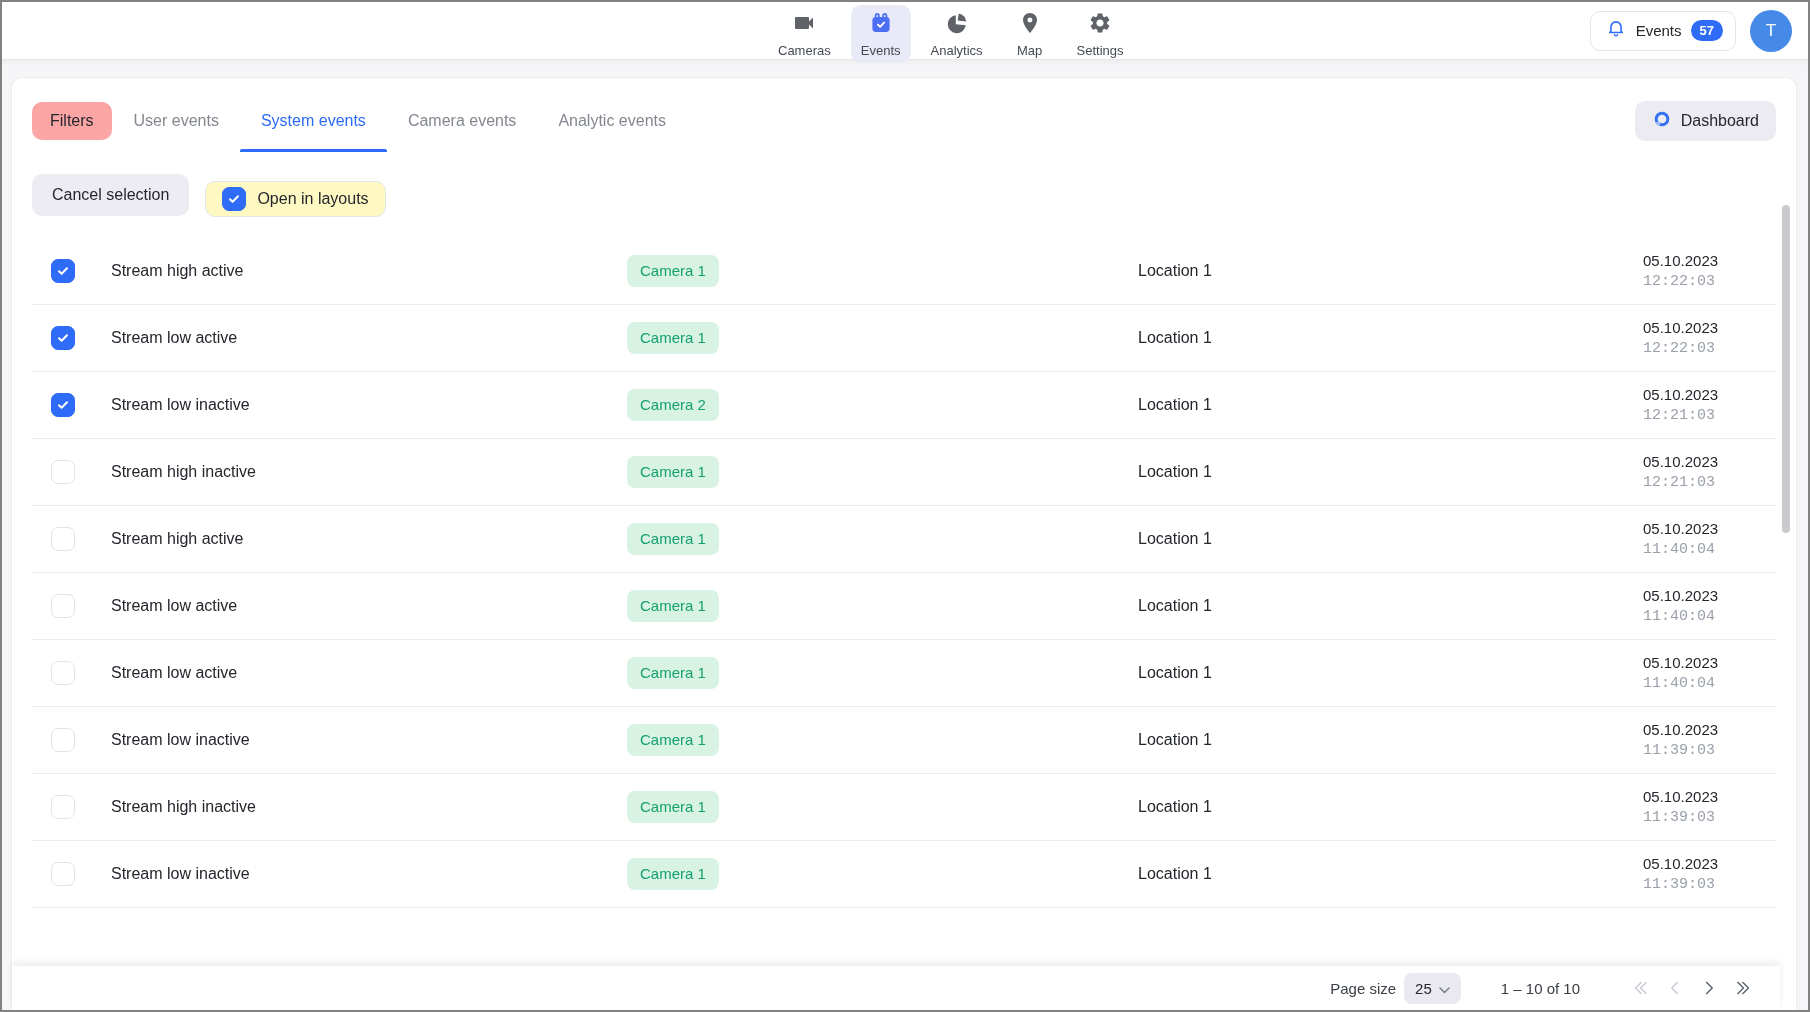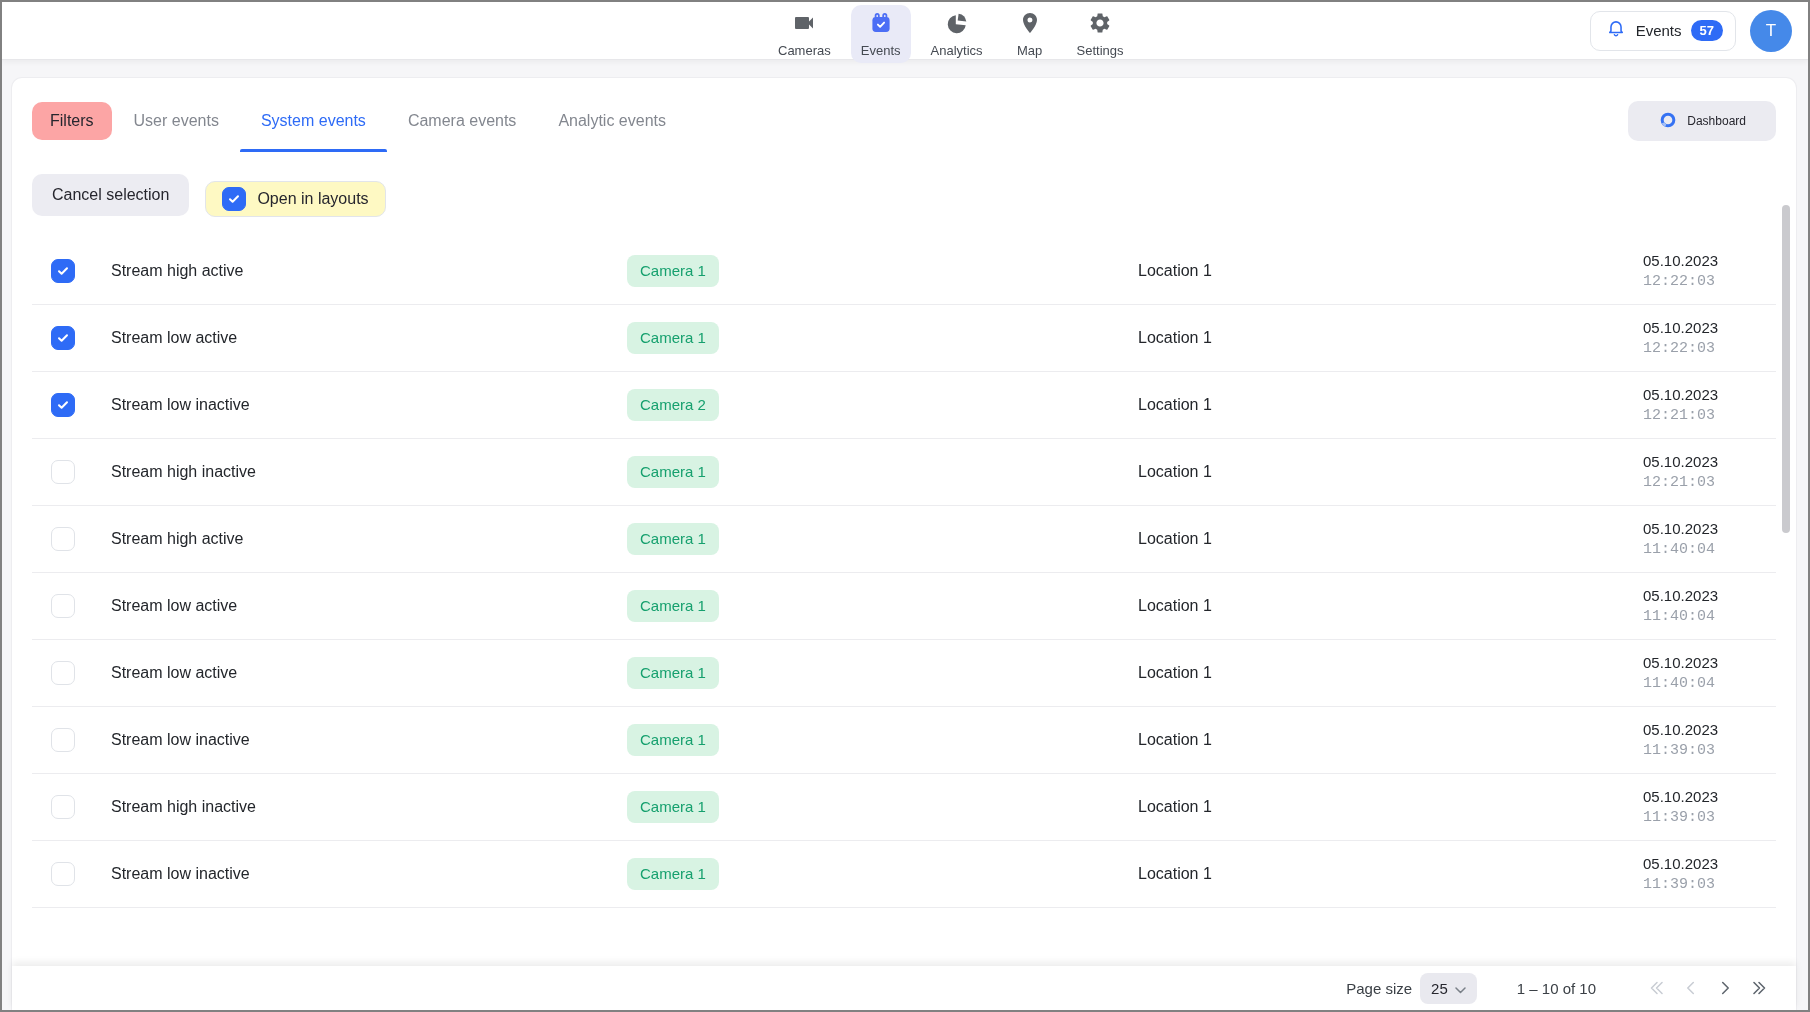--- a/index.html
+++ b/index.html
@@ -65,22 +65,22 @@
     padding: 0 21px; font-size: 16px; color: #83878f;
     display: flex; align-items: center; position: relative; cursor: pointer;
   }
   .tab.active { color: #2e6bf6; }
   .tab.active::after {
     content: ""; position: absolute; left: 0; right: 0; bottom: 0;
     height: 3px; background: #2e6bf6; border-radius: 2px 2px 0 0;
   }
   .dashboard-btn {
     margin-left: auto; display: flex; align-items: center; gap: 9px;
-    background: #ebebf1; border-radius: 10px; height: 40px; padding: 0 30px;
-    font-size: 12px; color: #26262e; cursor: pointer;
+    background: #ebebf1; border-radius: 10px; height: 40px; padding: 0 17px;
+    font-size: 16px; color: #26262e; cursor: pointer;
   }
   
   .selection-bar { display: flex; align-items: center; gap: 16px; margin-top: 21px; }
   .cancel-btn {
     background: #ececf2; border-radius: 10px; height: 42px; padding: 0 20px;
     display: flex; align-items: center; font-size: 16px; color: #26262e; cursor: pointer;
   }
   .open-layouts-btn {
     display: flex; align-items: center; gap: 11px;
     border: 1px solid #e2e5ea; border-radius: 10px; height: 36px; padding: 0 16px;
@@ -114,21 +114,21 @@
   .col-address { width: 505px; flex: none; }
   .col-created { flex: 1; }
   .camera-badge {
     display: inline-block; background: #d8f3e3; color: #16a06e;
     border-radius: 8px; padding: 7px 13px; font-size: 15px; line-height: 1.2;
   }
   .created-cell { font-size: 15px; line-height: 21px; }
   .created-cell .time { color: #9aa0aa; font-family: Liberation Mono, monospace; }
   
   .footer {
-    position: absolute; left: 0; right: 0; bottom: 0; height: 44px;
+    position: absolute; left: 0; right: 16px; bottom: 0; height: 44px;
     background: #fff; box-shadow: 0 -4px 7px rgba(0,0,0,0.07);
     display: flex; align-items: center; padding: 0 24px;
     font-size: 15px; color: #3b4046; z-index: 5;
   }
   .footer-spacer { margin-left: auto; }
   .page-size-select {
     display: flex; align-items: center; gap: 7px;
     background: #e9e9ef; border-radius: 8px; padding: 7px 11px;
     margin-left: 8px; font-size: 15px; color: #26262e; cursor: pointer;
   }

